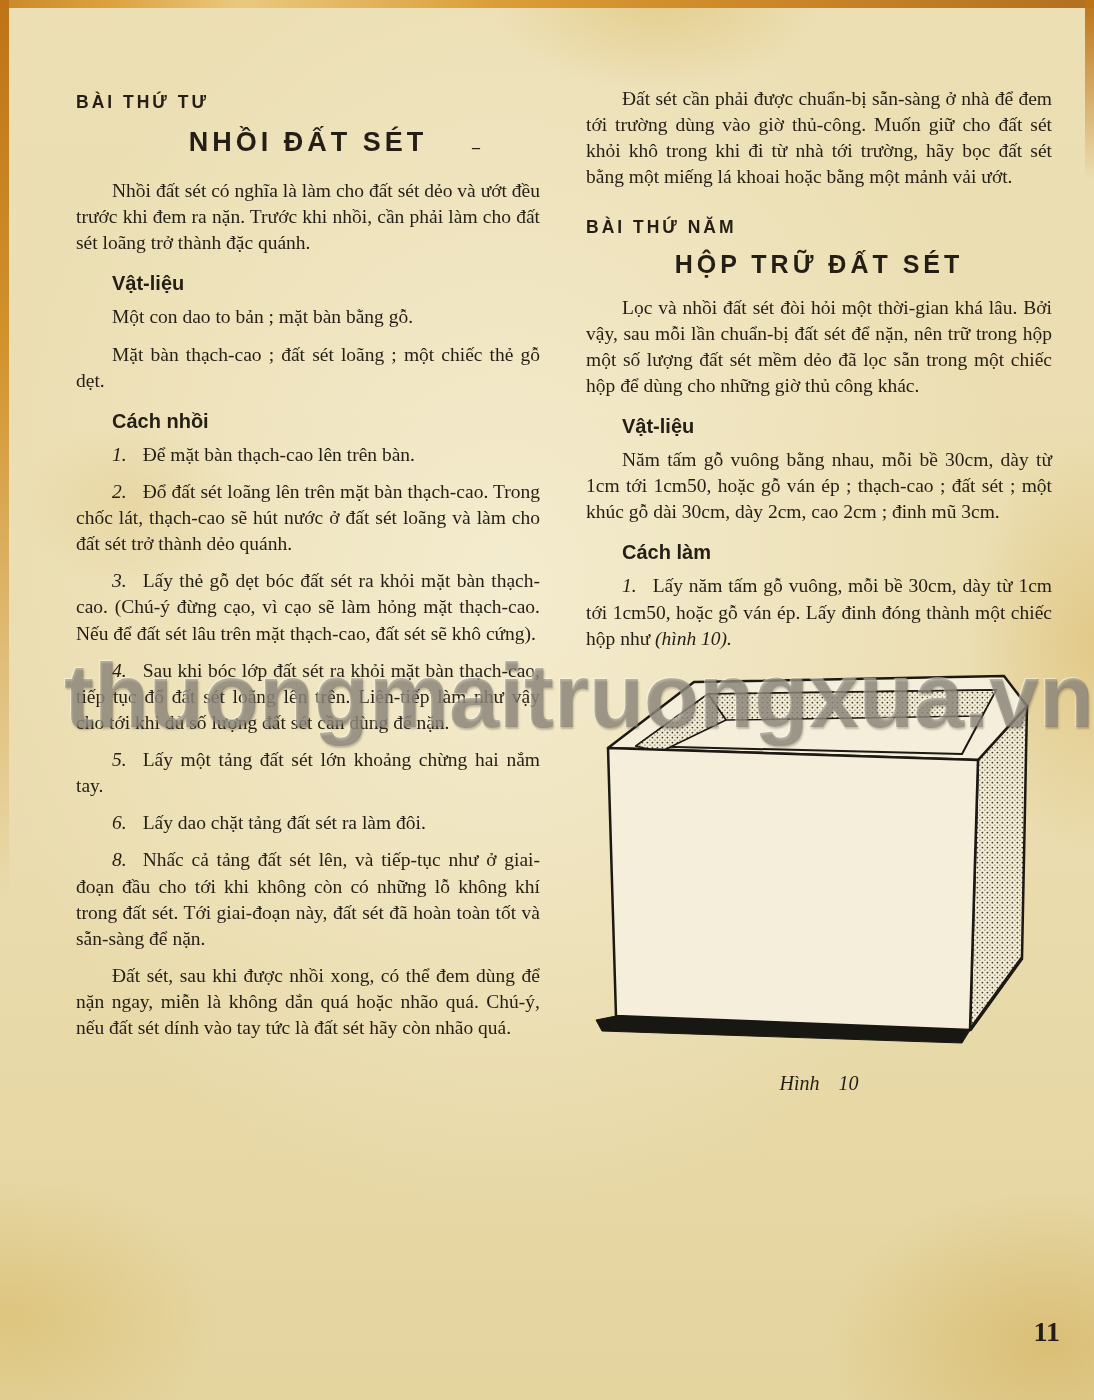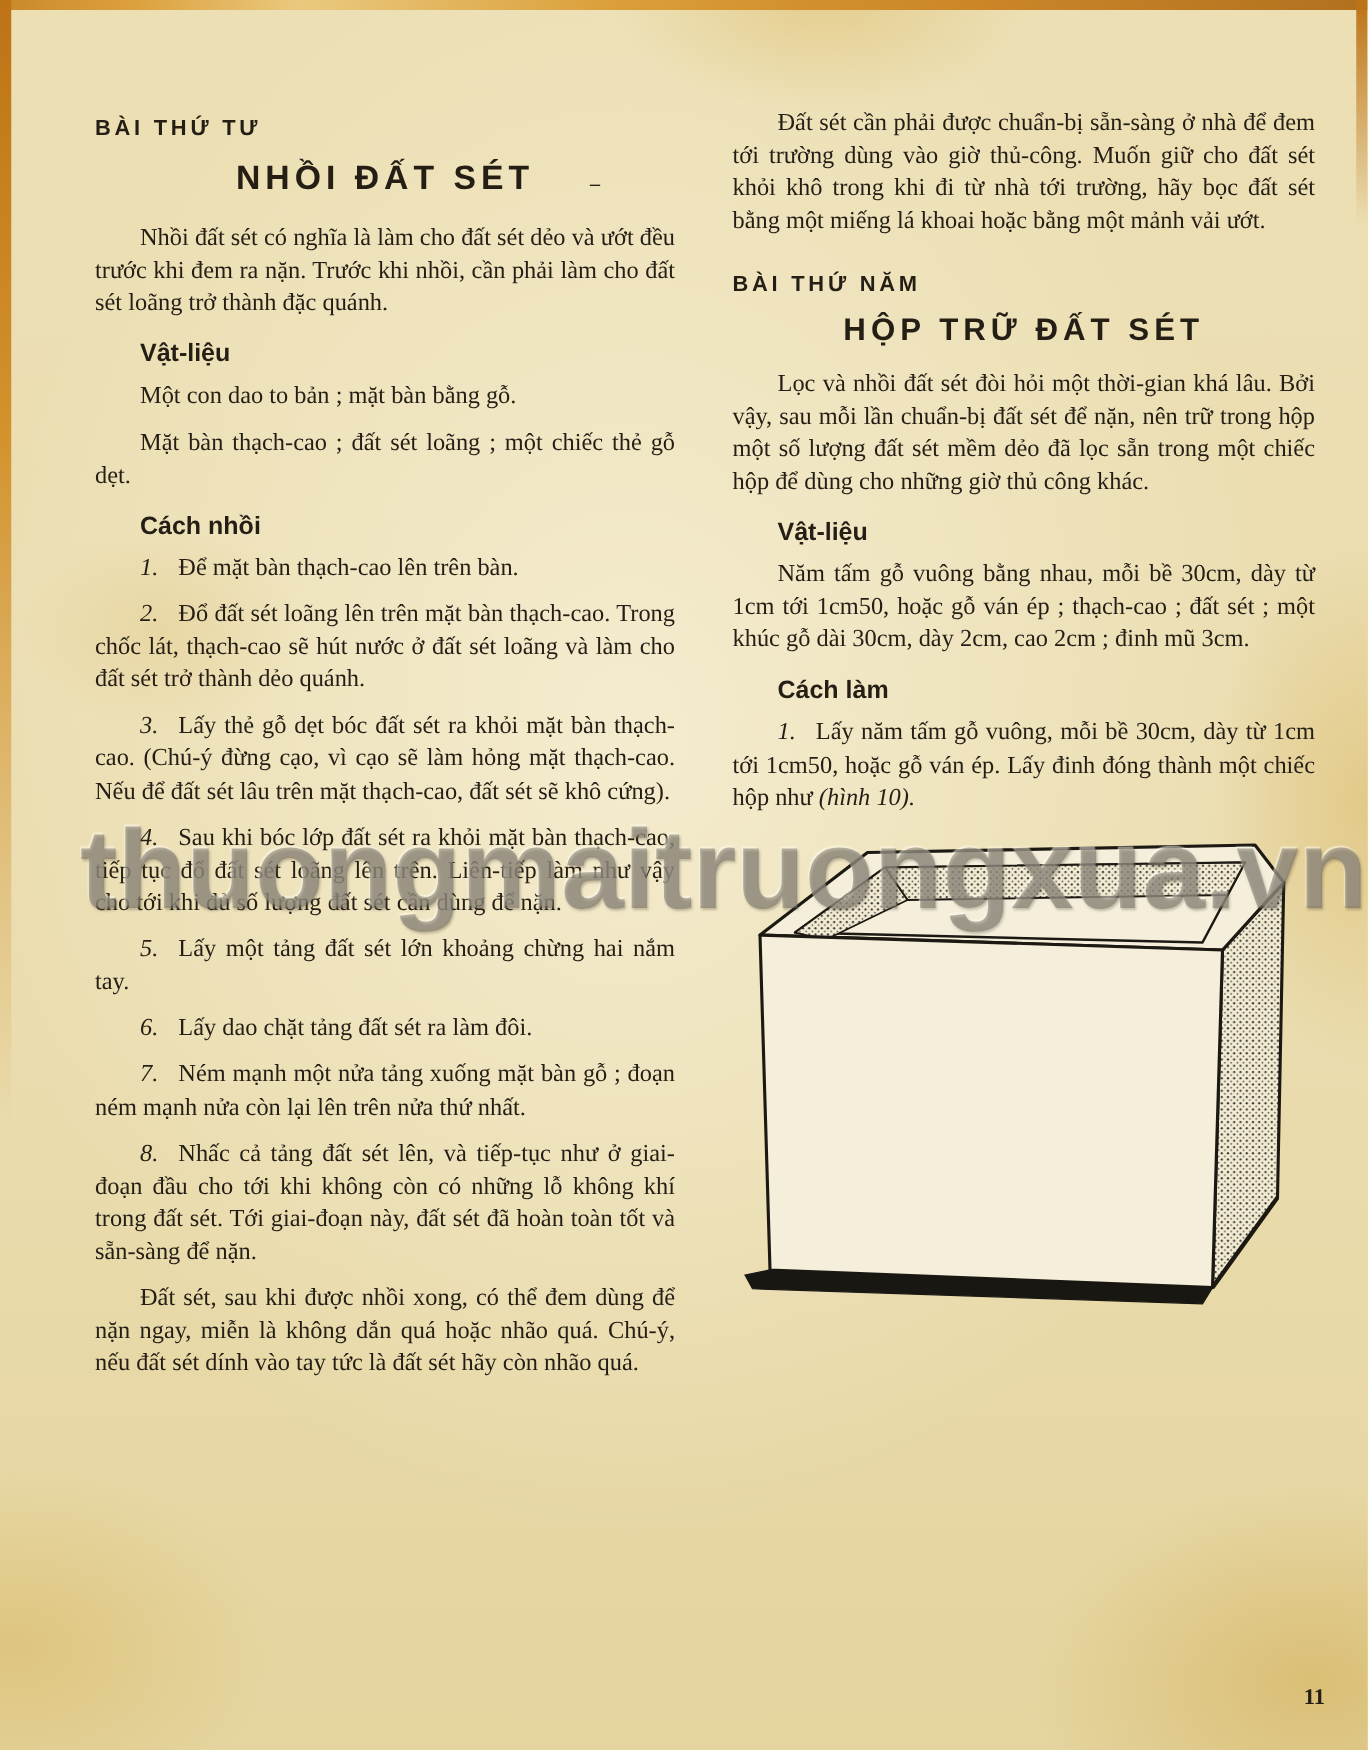--- a/index.html
+++ b/index.html
@@ -46,21 +46,21 @@
 
   figure.fig{margin:14px 0 0 0;}
   .caption{text-align:center;font-style:italic;font-size:20px;margin-top:24px;word-spacing:14px;}
 
   .watermark{position:absolute;left:0;top:645px;width:100%;z-index:5;pointer-events:none;
     text-align:right;white-space:nowrap;
     font-family:"Liberation Sans",sans-serif;font-weight:700;font-size:90px;letter-spacing:0px;
     color:rgba(112,106,94,0.48);
     text-shadow:1px 2px 2px rgba(70,64,52,0.30), -1px -1px 1px rgba(255,252,238,0.55);}
 
-  .page-number{position:absolute;right:34px;bottom:32px;font-size:18px;font-weight:700;z-index:3;}
+  .page-number{position:absolute;right:34px;bottom:52px;font-size:28px;font-weight:700;z-index:3;}
 </style>
 </head>
 <body>
 
 <div class="edge-top"></div>
 <div class="edge-left"></div>
 <div class="edge-right-top"></div>
 
 <div class="watermark">thuongmaitruongxua.vn</div>
 
@@ -76,21 +76,20 @@
   <p class="body">Một con dao to bản ; mặt bàn bằng gỗ.</p>
   <p class="body">Mặt bàn thạch-cao ; đất sét loãng ; một chiếc thẻ gỗ dẹt.</p>
 
   <h2 class="subhead">Cách nhồi</h2>
   <p class="body"><i class="num">1.</i><span>Để mặt bàn thạch-cao lên trên bàn.</span></p>
   <p class="body"><i class="num">2.</i><span>Đổ đất sét loãng lên trên mặt bàn thạch-cao. Trong chốc lát, thạch-cao sẽ hút nước ở đất sét loãng và làm cho đất sét trở thành dẻo quánh.</span></p>
   <p class="body"><i class="num">3.</i><span>Lấy thẻ gỗ dẹt bóc đất sét ra khỏi mặt bàn thạch-cao. (Chú-ý đừng cạo, vì cạo sẽ làm hỏng mặt thạch-cao. Nếu để đất sét lâu trên mặt thạch-cao, đất sét sẽ khô cứng).</span></p>
   <p class="body"><i class="num">4.</i><span>Sau khi bóc lớp đất sét ra khỏi mặt bàn thạch-cao, tiếp tục đổ đất sét loãng lên trên. Liên-tiếp làm như vậy cho tới khi đủ số lượng đất sét cần dùng để nặn.</span></p>
   <p class="body"><i class="num">5.</i><span>Lấy một tảng đất sét lớn khoảng chừng hai nắm tay.</span></p>
   <p class="body"><i class="num">6.</i><span>Lấy dao chặt tảng đất sét ra làm đôi.</span></p>
-  <p class="body"><i class="num">7.</i><span>Ném mạnh một nửa tảng xuống mặt bàn gỗ ; đoạn ném mạnh nửa còn lại lên trên nửa thứ nhất.</span></p>
   <p class="body"><i class="num">8.</i><span>Nhấc cả tảng đất sét lên, và tiếp-tục như ở giai-đoạn đầu cho tới khi không còn có những lỗ không khí trong đất sét. Tới giai-đoạn này, đất sét đã hoàn toàn tốt và sẵn-sàng để nặn.</span></p>
 
   <p class="body">Đất sét, sau khi được nhồi xong, có thể đem dùng để nặn ngay, miễn là không dắn quá hoặc nhão quá. Chú-ý, nếu đất sét dính vào tay tức là đất sét hãy còn nhão quá.</p>
 </div>
 
 <div class="col col-right">
   <p class="body">Đất sét cần phải được chuẩn-bị sẵn-sàng ở nhà để đem tới trường dùng vào giờ thủ-công. Muốn giữ cho đất sét khỏi khô trong khi đi từ nhà tới trường, hãy bọc đất sét bằng một miếng lá khoai hoặc bằng một mảnh vải ướt.</p>
 
   <div class="kicker kicker-5">BÀI THỨ NĂM</div>
   <h1 class="title">HỘP TRỮ ĐẤT SÉT</h1>
@@ -122,16 +121,17 @@
       <polygon points="122,28 410,24 396,50 140,54" fill="url(#stip)" stroke="#1c1913" stroke-width="1.5" stroke-linejoin="round"></polygon>
 
       <polygon points="50,80 122,28 140,54 74,86" fill="url(#stip)" stroke="#1c1913" stroke-width="1.5" stroke-linejoin="round"></polygon>
 
       <polygon points="22,82 392,94 384,364 30,350" fill="#f4eeda" stroke="#1c1913" stroke-width="2.5" stroke-linejoin="round"></polygon>
 
       <polygon points="10,354 30,350 384,364 376,377 16,365" fill="#191712" stroke="#191712" stroke-width="1"></polygon>
 
       <line x1="384" y1="364" x2="436" y2="292" stroke="#1c1913" stroke-width="3.5"></line>
     </svg>
+    <figcaption class="caption">Hình 10</figcaption>
   </figure>
 </div>
 
 <div class="page-number">11</div>
 
 </body></html>

